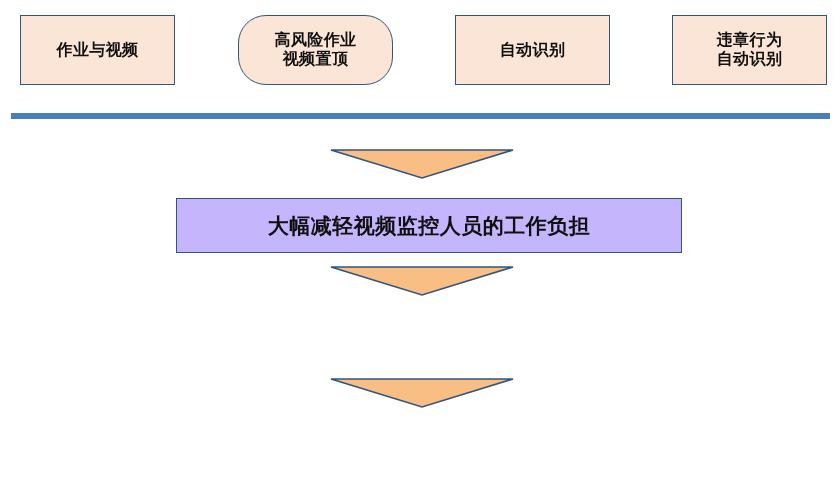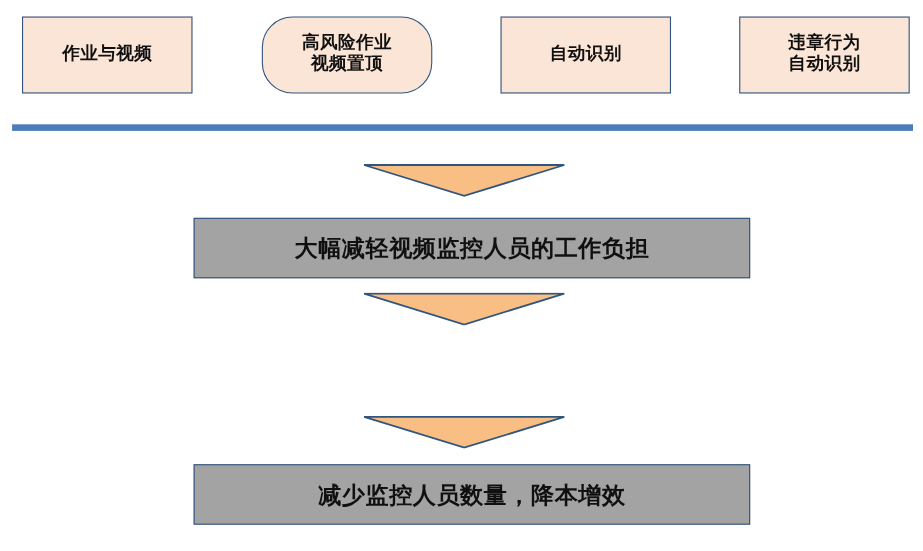--- a/index.html
+++ b/index.html
@@ -60,21 +60,21 @@
     background: #4a7ebb;
   }
 
   
   .outcome-box {
     position: absolute;
     left: 176px;
     width: 506px;
     height: 55px;
     box-sizing: border-box;
-    background: #a3a3a3;
+    background: #c4b5fd;
     border: 1.6px solid #2f5580;
     display: flex;
     align-items: center;
     justify-content: center;
   }
   .outcome-box .label {
     font-size: 21px;
     font-weight: bold;
     color: #101010;
     letter-spacing: 0.5px;
@@ -139,17 +139,14 @@
     </svg>
   </div>
 
 
   <div class="down-arrow" id="down-arrow-2">
     <svg viewBox="0 0 184 30" preserveAspectRatio="none" aria-hidden="true">
       <polygon points="1,1 183,1 92,29" fill="#F8BE84" stroke="#2F5580" stroke-width="1.6" stroke-linejoin="miter"></polygon>
     </svg>
   </div>
 
-  <div class="outcome-box" id="outcome-box-2">
-    <span class="label">减少监控人员数量，降本增效</span>
-  </div>
 
 </div>
 
 </body></html>

